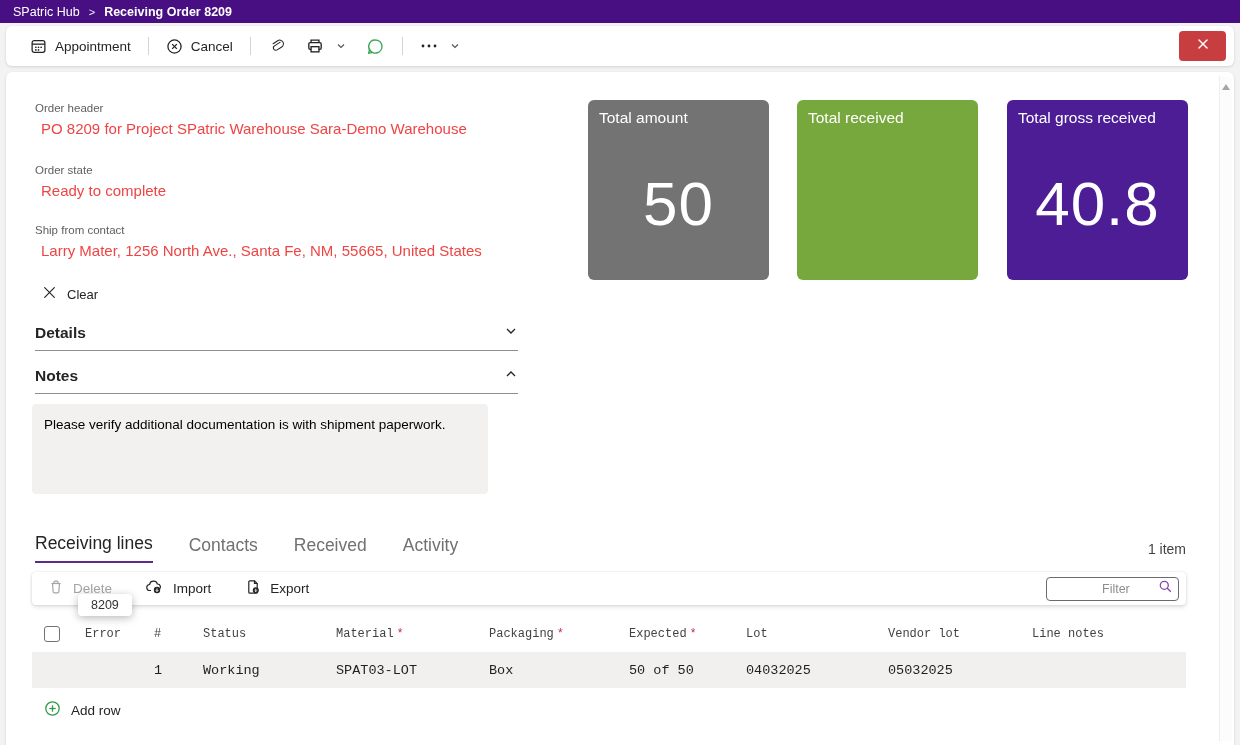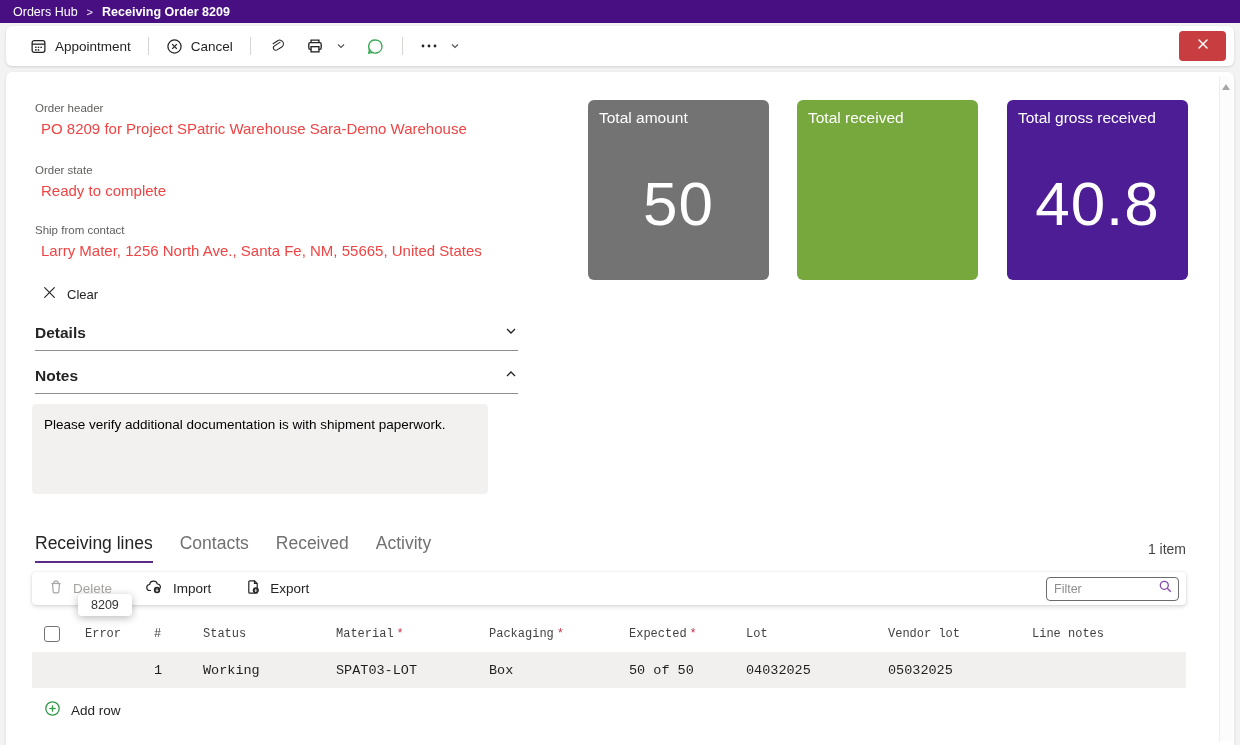--- a/index.html
+++ b/index.html
@@ -39,33 +39,33 @@
   .notes-box { position:absolute; left:26px; top:332px; width:456px; height:90px; background:#f2f1f0;
                border-radius:4px; padding:13px 12px; font-size:13.5px; color:#000000; }
 
   
   .tile { position:absolute; top:28px; width:181px; height:180px; border-radius:6px; color:#fff;
           display:flex; flex-direction:column; padding:9px 11px; }
   .tile-label { font-size:15.5px; }
   .tile-value { flex:1; display:flex; align-items:center; justify-content:center; font-size:62px; transform:translateY(4px); letter-spacing:1px; }
 
   
-  .tabs { position:absolute; left:29px; top:461px; display:flex; gap:27px; align-items:flex-start; }
+  .tabs { position:absolute; left:29px; top:461px; display:flex; gap:36px; align-items:flex-end; }
   .tab { font-size:17.5px; color:#717171; padding-bottom:7px; cursor:pointer; }
   .tab.active { color:#242424; border-bottom:2px solid #5b2c87; }
   .item-count { position:absolute; right:48px; top:469px; font-size:14px; color:#424242; }
 
   
   .grid-toolbar { position:absolute; left:26px; right:48px; top:500px; height:33px; background:#fff; border-radius:4px;
                   box-shadow:0 0 2px rgba(0,0,0,.12), 0 2px 4px rgba(0,0,0,.13); display:flex; align-items:center; padding:0 7px 0 16px; }
   .gt-btn { display:flex; align-items:center; gap:9px; font-size:13.5px; color:#242424; margin-right:34px; cursor:pointer; }
   .gt-btn.disabled { color:#a6a4a2; cursor:default; }
   .filter-wrap { margin-left:auto; width:133px; height:24px; border:1px solid #6b6b6b; border-radius:4px;
                  display:flex; align-items:center; padding:0 5px 0 7px; }
-  .filter-wrap input { border:none; outline:none; flex:1; font-size:12.5px; font-family:"Liberation Sans",sans-serif; color:#242424; min-width:0; background:transparent; }
+  .filter-wrap input { border:none; outline:none; flex:1; font-size:12.5px; font-family:"Liberation Sans",sans-serif; color:#242424; min-width:0; background:transparent;margin-left:48px; }
   .filter-wrap input::placeholder { color:#8e8e8e; }
 
   .tooltip { position:absolute; left:72px; top:522px; background:#fff; border-radius:4px; padding:4px 13px;
              font-size:12.5px; color:#333; box-shadow:0 2px 8px rgba(0,0,0,.28); }
 
   
   .tbl-grid { display:grid; grid-template-columns:53px 69px 49px 133px 153px 140px 117px 142px 144px 1fr; align-items:center;font-family:Liberation Mono, monospace; }
   .tbl-head { position:absolute; left:26px; right:48px; top:546px; height:32px; font-size:12px; color:#424242; }
   .req { color:#c4314b; margin-left:3px; }
   .checkbox { width:16px; height:16px; border:1.5px solid #737373; border-radius:3px; background:#fff; margin-left:12px; cursor:pointer; }
@@ -74,21 +74,21 @@
   .add-row { position:absolute; left:38px; top:628px; display:flex; align-items:center; gap:10px; font-size:13.5px; color:#242424; cursor:pointer; }
 
   
   .scroll-strip { position:absolute; top:4px; right:2px; bottom:4px; width:13px; border-left:1px solid #efeeee; background:#fcfcfc; border-radius:0 6px 0 0; }
   .scroll-up { position:absolute; top:8px; left:2px; width:0; height:0; border-left:4.5px solid transparent; border-right:4.5px solid transparent; border-bottom:6px solid #a8a6a4; cursor:pointer; }
 </style>
 </head>
 <body>
 
 <div class="topbar">
-  <span>Orders Hub</span>
+  <span>SPatric Hub</span>
   <span class="crumb-sep">&gt;</span>
   <span class="crumb-current">Receiving Order 8209</span>
 </div>
 
 <div class="cmdbar">
   <div class="cmd-btn">
     <span class="cmd-ico">
       <svg width="17" height="17" viewBox="0 0 16 16" fill="none" stroke="#242424" stroke-width="1.2">
         <rect x="2" y="2.5" width="12" height="11" rx="2"></rect>
           <line x1="2" y1="5.8" x2="14" y2="5.8"></line>

